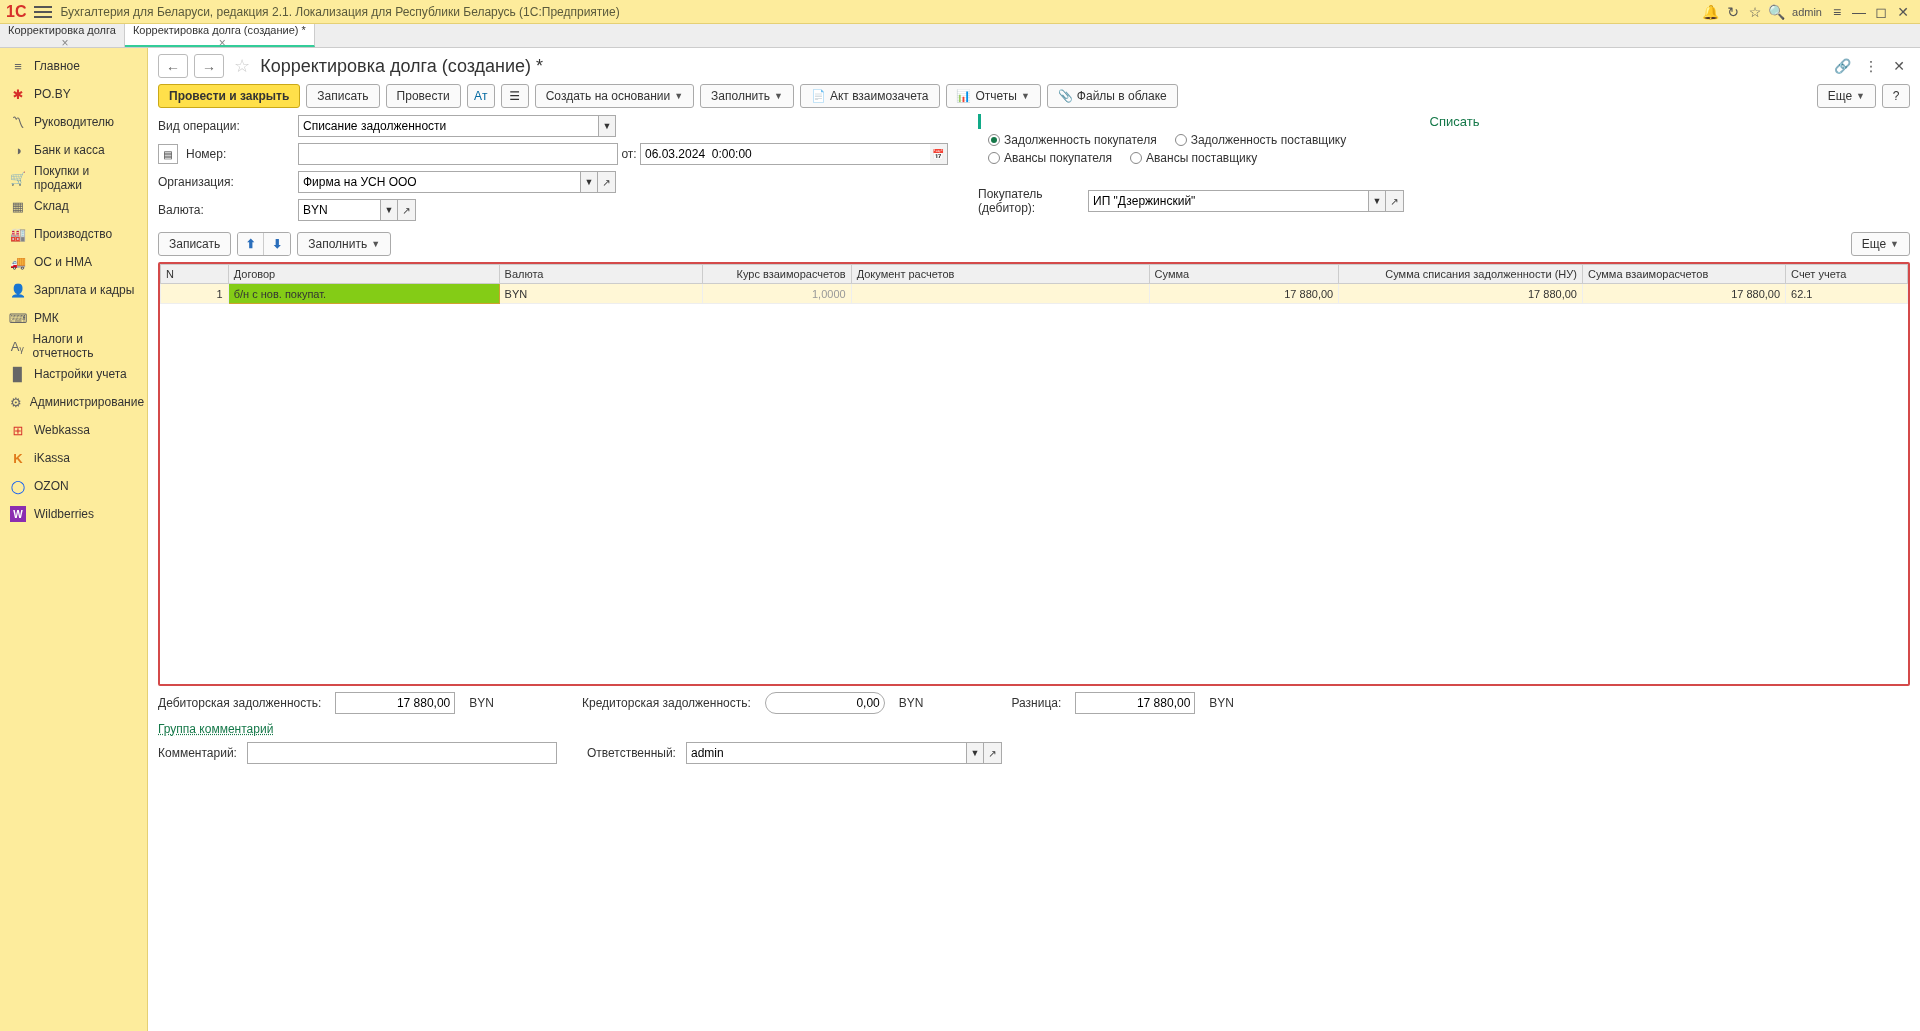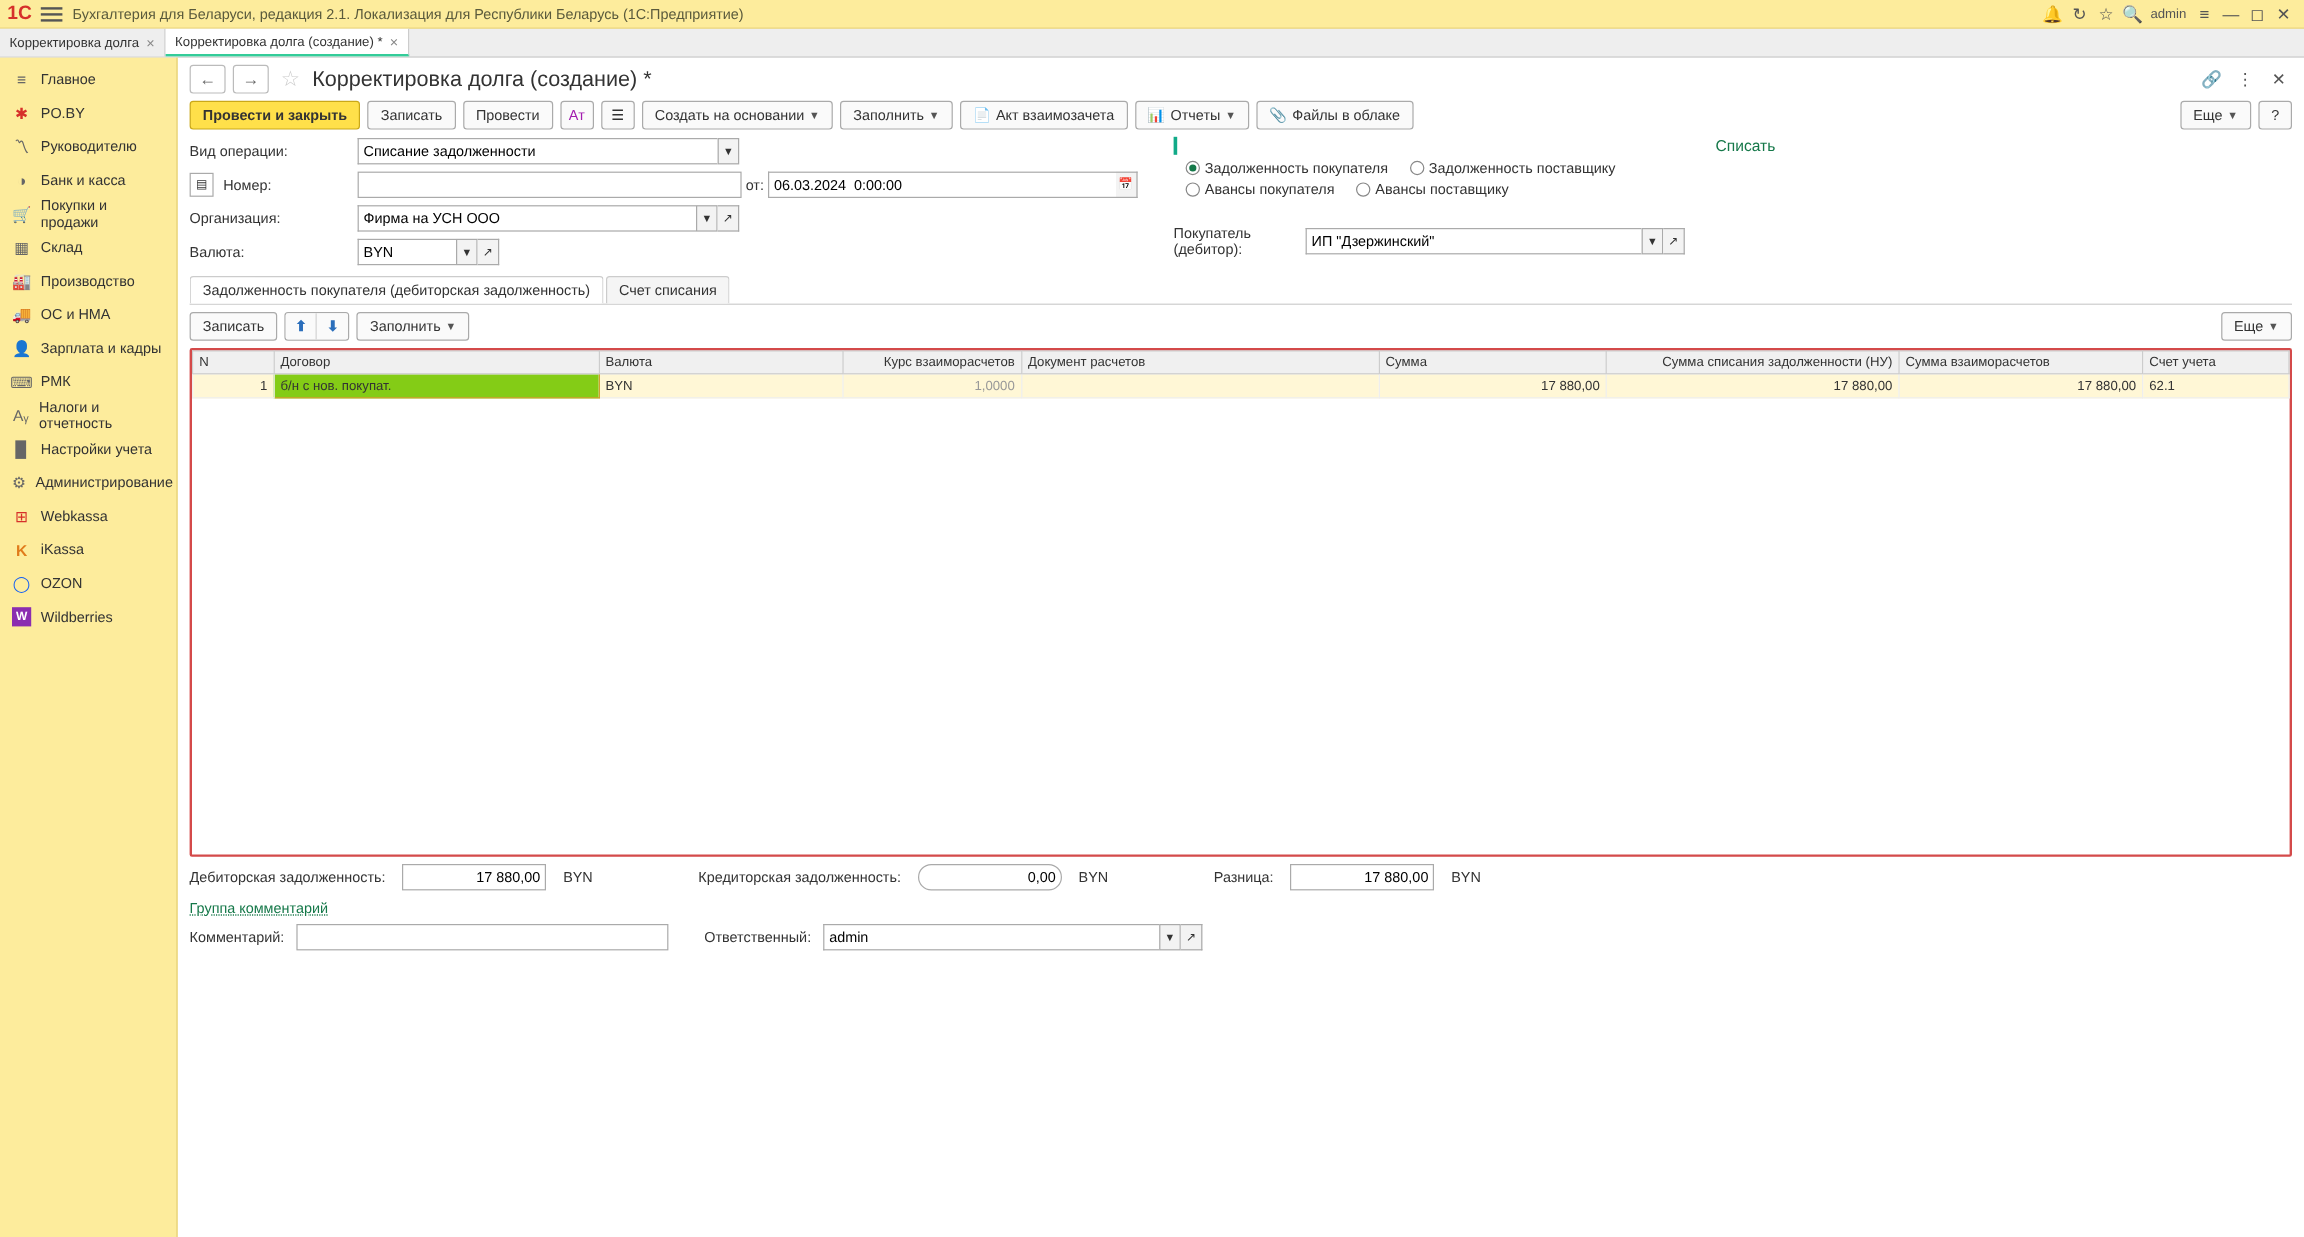--- a/index.html
+++ b/index.html
@@ -10,21 +10,21 @@
 .titlebar .logo { color: #d6302a; font-weight: bold; font-size: 16px; margin-right: 8px; }
 .titlebar .burger { width: 18px; display:inline-flex; flex-direction:column; gap:3px; cursor:pointer; margin-right:8px; }
 .titlebar .burger span { height:2px; background:#555; }
 .titlebar .title { color: #5a5a3c; font-size: 12px; }
 .titlebar .spacer { flex: 1; }
 .titlebar .icon { width: 22px; height: 22px; display:inline-flex; align-items:center; justify-content:center; color:#555; cursor:pointer; font-size:14px; }
 .titlebar .user { font-size: 11px; color:#555; padding:0 4px;}
 
 
 .tabsbar { height: 24px; background: #eee; border-bottom: 1px solid #ccc; display:flex; align-items:stretch; }
-.tabsbar .tab { display:flex; align-items:center; padding:0 8px; border-right:1px solid #ccc; font-size:11px; background:#eee; cursor:pointer; }
+.tabsbar .tab { display:flex; align-items:center; padding:0 8px; border-right:1px solid #ccc; font-size:11px; background:#eee; cursor:pointer;flex-direction:column; }
 .tabsbar .tab.active { background:#fff; border-bottom:2px solid #3c9; }
 .tabsbar .tab .close { margin-left:6px; color:#888; font-size:12px; }
 
 
 .layout { display:flex; height: calc(100vh - 48px); }
 .sidebar { width: 148px; background:#fdec9c; border-right:1px solid #e5d074; padding-top:4px; }
 .sidebar .item { display:flex; align-items:center; height:28px; padding:0 10px; font-size:12px; color:#333; cursor:pointer; gap:8px; }
 .sidebar .ico { width:16px; height:16px; display:inline-flex; align-items:center; justify-content:center; font-size:13px; color:#666; }
 .sidebar .ico.red { color:#d6302a; }
 
@@ -217,21 +217,21 @@
     <div class="toolbar">
       <span class="btn primary">
           <span>Провести и закрыть</span>
         </span>
       <span class="btn">
           <span>Записать</span>
         </span>
       <span class="btn">
           <span>Провести</span>
         </span>
-      <span class="btn icon-only" style="color:#a21caf;">Aᴛ</span>
+      <span class="btn icon-only" style="color:#0369a1;">Aᴛ</span>
       <span class="btn icon-only">☰</span>
       <span class="btn">
           <span>Создать на основании</span>
           <span class="caret">▼</span>
         </span>
       <span class="btn">
           <span>Заполнить</span>
           <span class="caret">▼</span>
         </span>
       <span class="btn">📄 <span>Акт взаимозачета</span></span>
@@ -307,24 +307,20 @@
           <span class="flabel" style="width:110px">Покупатель (дебитор):</span>
           <div class="sel">
             <input class="finput" style="width: 280px;" value="ИП &quot;Дзержинский&quot;">
             <span class="ddl">▼</span>
             <span class="ext">↗</span>
           </div>
         </div>
       </div>
     </div>
 
-    <div class="ctabs">
-      <div class="ctab active"><span>Задолженность покупателя (дебиторская задолженность)</span></div>
-      <div class="ctab"><span>Счет списания</span></div>
-    </div>
 
     <div class="tbltoolbar">
       <span class="btn">
           <span>Записать</span>
         </span>
       <span class="upd">
         <span>⬆</span>
         <span>⬇</span>
       </span>
       <span class="btn">

